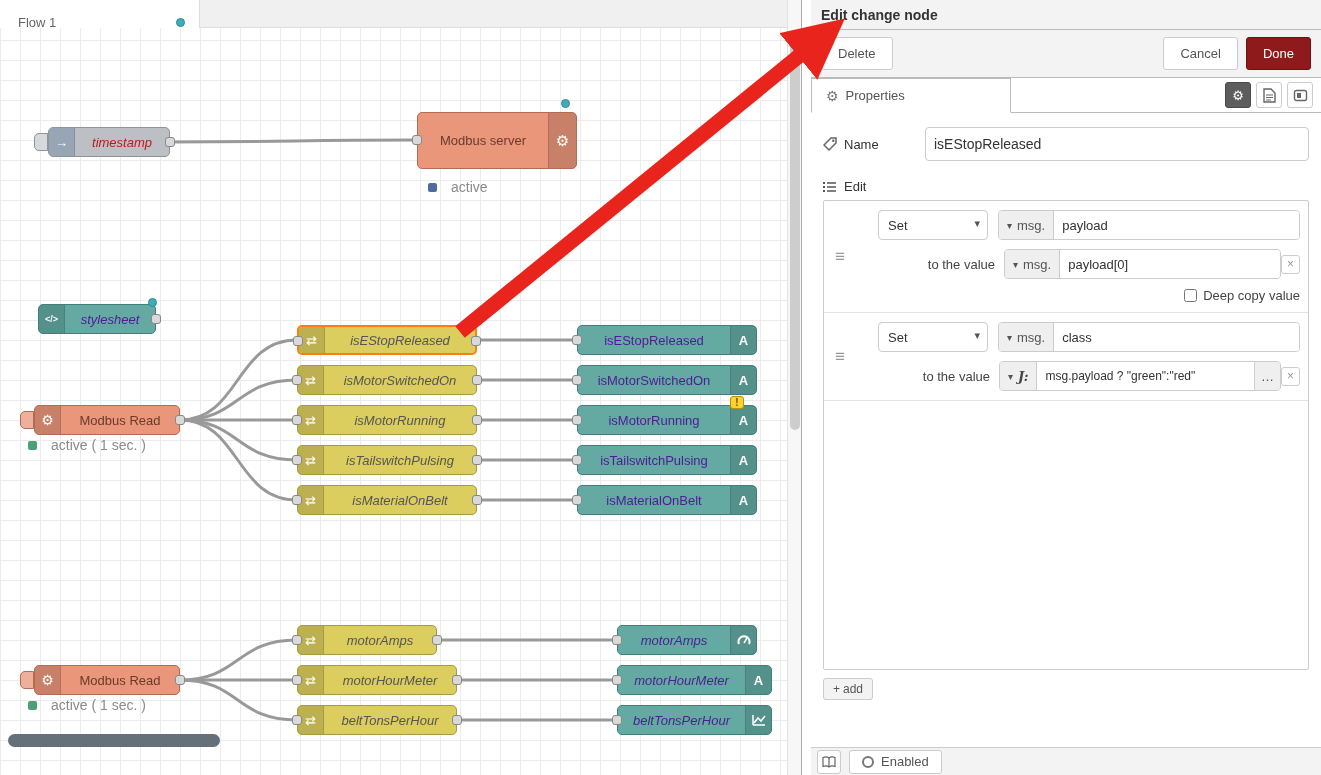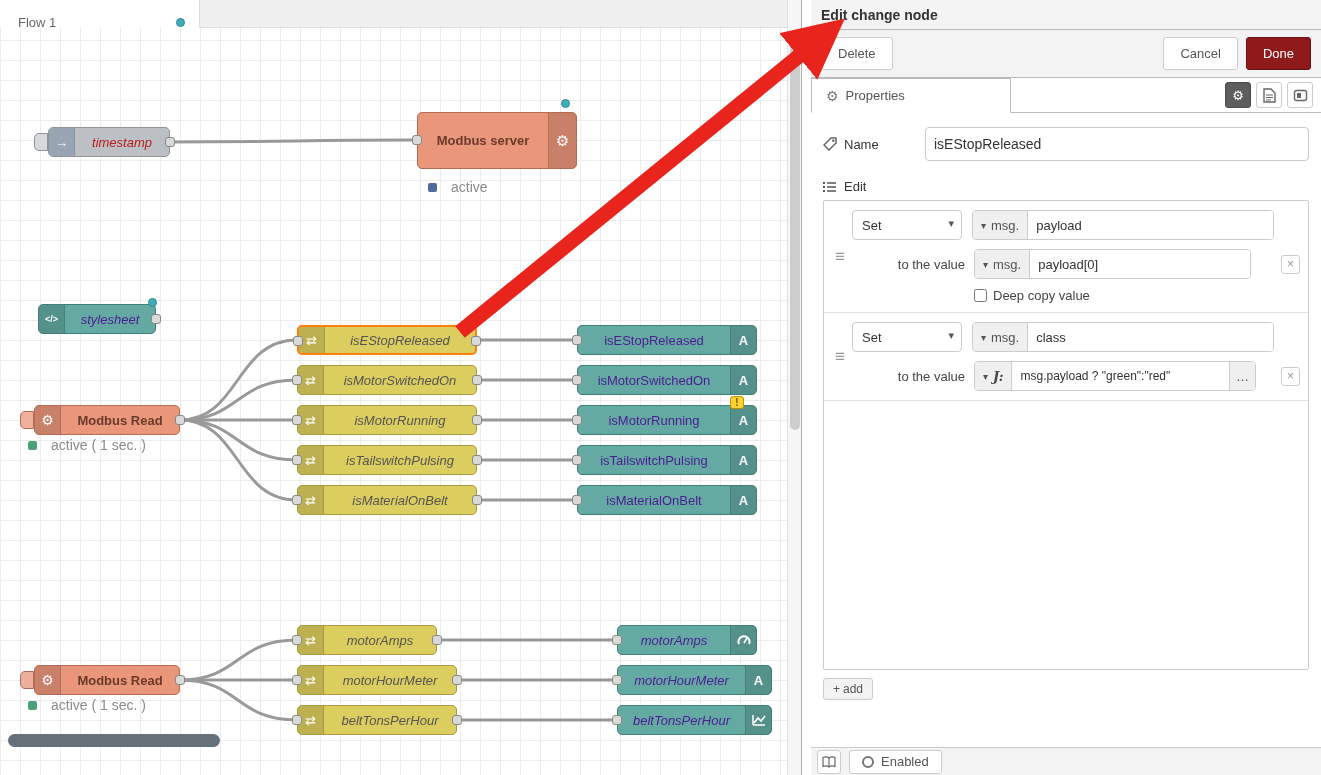--- a/index.html
+++ b/index.html
@@ -25,21 +25,21 @@
   .node-ui { background:#64a9a2; border-color:#417f79; }
   .node-modbus { background:#e9967a; border-color:#b36b53; }
   .node-inject { background:#bcc0c4; border-color:#8e949a; }
   .selected { border:2px solid #ff7f0e; }
 
   .icon-block { width:26px; background:rgba(0,0,0,.14); display:flex; align-items:center; justify-content:center;
     color:#fff; font-size:13px; border-right:1px solid rgba(0,0,0,.12); border-radius:4px 0 0 4px; flex:0 0 26px; }
   .icon-block.right { border-radius:0 4px 4px 0; border-right:none; border-left:1px solid rgba(0,0,0,.12); }
   .nlabel { flex:1; display:flex; align-items:center; justify-content:center; font-size:13px; color:#555; padding:0 8px; white-space:nowrap; }
   .node-ui .nlabel { color:#4c1d95; }
-  .node-modbus .nlabel { color:#6b3a2b;font-weight:bold; }
+  .node-modbus .nlabel { color:#6b3a2b; }
   .node-inject .nlabel { color:#b91c1c; }
   .italic { font-style:italic; }
 
   .nport { position:absolute; width:10px; height:10px; background:#d9d9d9; border:1px solid #888; border-radius:3px; top:9px; }
   .pin { left:-6px; } .pout { right:-6px; }
 
   .nbutton { position:absolute; width:14px; height:18px; top:5px; left:-15px; border:1px solid #8e949a; border-radius:5px 0 0 5px; background:#d6d9dc; }
   .nbutton.salmon { background:#eeb09a; border-color:#b36b53; }
 
   .status { position:absolute; display:flex; align-items:center; gap:14px; font-size:14px; color:#8a8a8a; white-space:nowrap;justify-content:space-between; }
@@ -75,21 +75,21 @@
   .tray-body { flex:1; padding:14px 12px; overflow:hidden; }
   .form-row { display:flex; align-items:center; }
   .form-label { display:flex; align-items:center; gap:7px; width:102px; font-size:13px; color:#333; flex:0 0 102px; }
   .text-input { flex:1; height:34px; border:1px solid #ccc; border-radius:4px; padding:0 8px; font-size:14px; color:#333; font-family:inherit; }
 
   .rules-label { display:flex; align-items:center; gap:7px; font-size:13px; color:#333; margin-top:18px; }
   .rules-box { margin-top:6px; border:1px solid #ccc; border-radius:2px; height:470px; overflow:hidden; background:#fff; }
 
   .rule { display:flex; border-bottom:1px solid #e3e3e3; padding:9px 8px 9px 4px; }
   .rhandle { width:24px; display:flex; align-items:center; justify-content:center; color:#999; font-size:17px; cursor:grab; flex:0 0 24px; }
-  .rbody { flex:1; display:flex; flex-direction:column; gap:9px; }
+  .rbody { flex:1; display:flex; flex-direction:column; gap:9px;align-items:flex-end; }
   .rrow { display:flex; align-items:center; }
 
   .select-wrap { position:relative; width:110px; flex:0 0 110px; margin-right:10px; }
   .select-wrap select { width:110px; height:30px; appearance:none; -webkit-appearance:none; border:1px solid #ccc; border-radius:4px;
     background:#fff; padding:0 22px 0 9px; font-size:13px; color:#333; font-family:inherit; }
   .sel-caret { position:absolute; right:8px; top:7px; font-size:11px; color:#555; pointer-events:none; }
 
   .tinput { display:flex; align-items:stretch; height:30px; border:1px solid #ccc; border-radius:4px; overflow:hidden; background:#fff; }
   .ti-btn { display:flex; align-items:center; gap:5px; background:#efefef; border:none; border-right:1px solid #ccc; padding:0 8px;
     font-size:13px; color:#555; cursor:pointer; font-family:inherit; }

